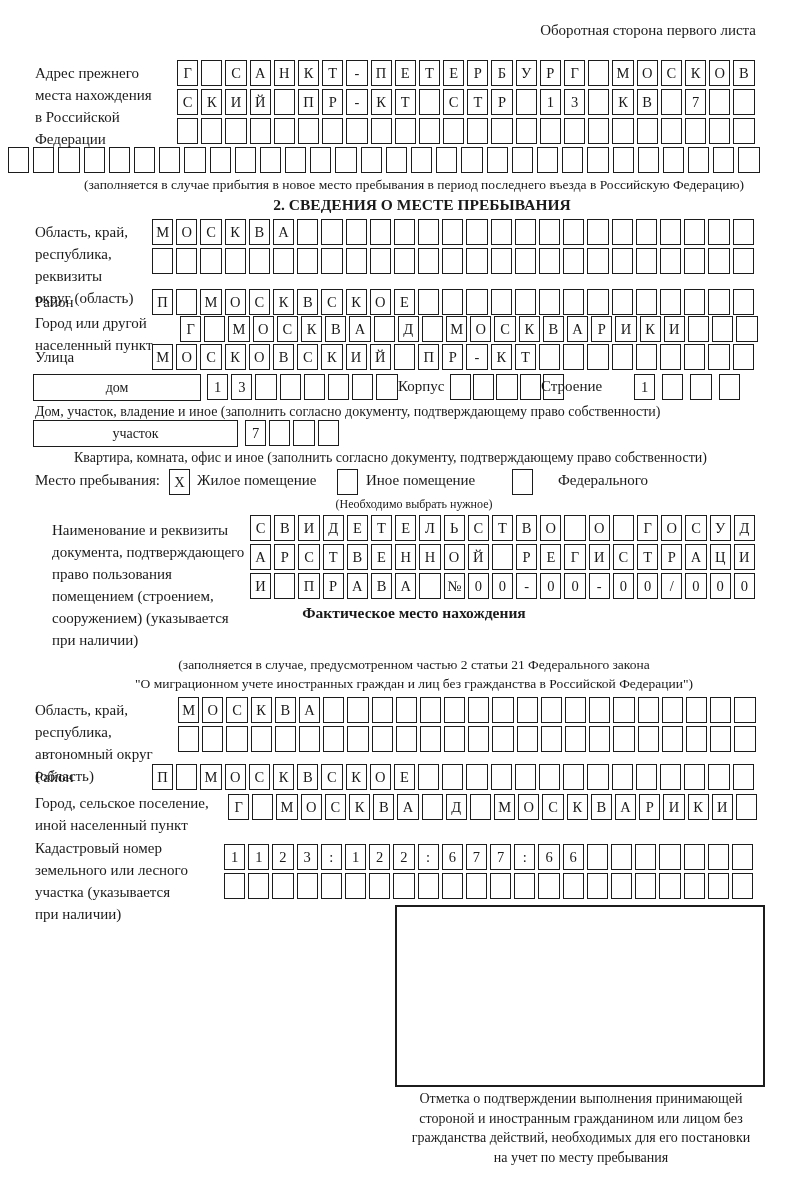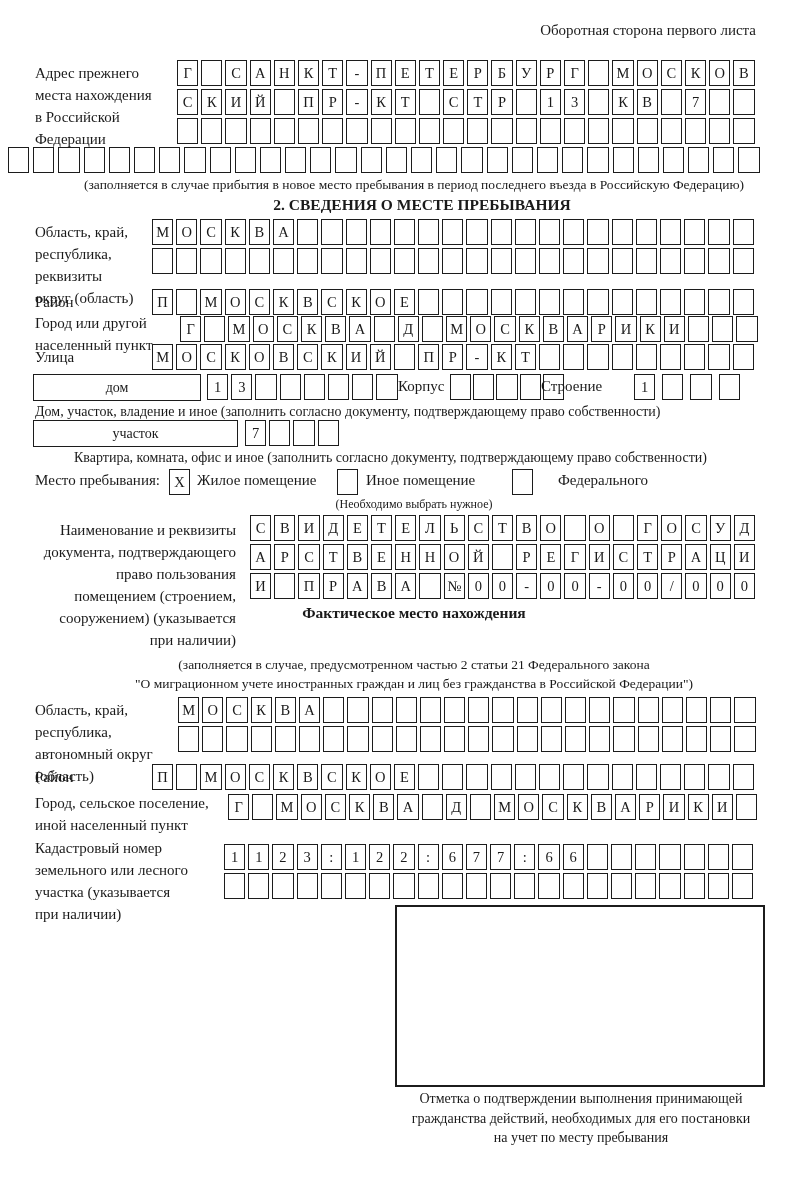--- a/index.html
+++ b/index.html
@@ -348,21 +348,21 @@
 
   <div class="inline-lbl" style="left:35px;top:472px;">Место пребывания:</div>
   <div class="cell abs" style="left:169px;top:469px;">X</div>
   <div class="inline-lbl" style="left:197px;top:472px;">Жилое помещение</div>
   <div class="cell abs" style="left:337px;top:469px;"></div>
   <div class="inline-lbl" style="left:366px;top:472px;">Иное помещение</div>
   <div class="cell abs" style="left:512px;top:469px;"></div>
   <div class="inline-lbl" style="left:558px;top:472px;">Федерального</div>
   <div class="note center" style="top:497px;font-size:12px;">(Необходимо выбрать нужное)</div>
 
-  <div class="lbl" style="left:21px;top:519px;width:215px;text-align:right;">
+  <div class="lbl" style="left:52px;top:519px;width:215px;">
       <div class="ln">Наименование и реквизиты</div>
       <div class="ln">документа, подтверждающего</div>
       <div class="ln">право пользования</div>
       <div class="ln">помещением (строением,</div>
       <div class="ln">сооружением) (указывается</div>
       <div class="ln">при наличии)</div>
     </div>
   <div class="cellrow" style="left:250px;top:515px;">
       <div class="cell">С</div>
       <div class="cell">В</div>
@@ -605,17 +605,18 @@
       <div class="cell"></div>
       <div class="cell"></div>
       <div class="cell"></div>
       <div class="cell"></div>
       <div class="cell"></div>
     </div>
 
   <div class="stamp" style="left:395px;top:905px;width:366px;height:178px;"></div>
   <div class="stamp-cap" style="left:383px;top:1089px;width:396px;">
       <div class="ln">Отметка о подтверждении выполнения принимающей</div>
+      <div class="ln">стороной и иностранным гражданином или лицом без</div>
       <div class="ln">гражданства действий, необходимых для его постановки</div>
       <div class="ln">на учет по месту пребывания</div>
     </div>
 
 </div>
 
 </body></html>

